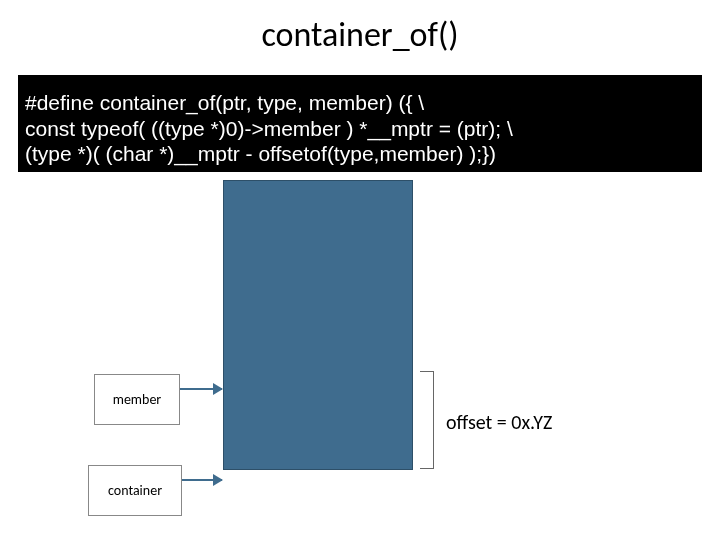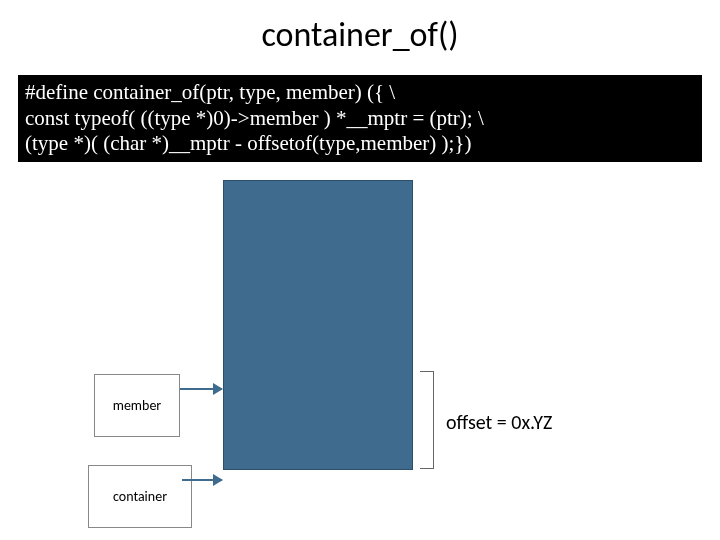--- a/index.html
+++ b/index.html
@@ -21,24 +21,24 @@
     font-size: 34px;
     color: #000;
     font-weight: 400;
   }
   .code-block {
     position: absolute;
     top: 75px; left: 18px;
     width: 684px;
     background: #000;
     color: #fff;
-    font-family: Liberation Serif, serif;
+    font-family: Liberation Sans, sans-serif;
     font-size: 21px;
     line-height: 1.22;
-    padding: 4px 6px 4px 6px;
+    padding: 14px 6px 4px 6px;
     border: 1px solid #000;
     white-space: pre;
   }
   .diagram {
     position: absolute;
     top: 180px; left: 0; width: 720px; height: 340px;
   }
   .struct-box {
     position: absolute;
     left: 223px; top: 0;
@@ -56,25 +56,25 @@
     font-size: 14px;
     color: #fff;
     line-height: 30px;
   }
   .label-box {
     position: absolute;
     background: #fff;
     border: 1px solid #888;
     font-size: 14px;
     color: #000;
-    padding: 22px 12px;
+    padding: 16px 12px;
     text-align: center;
   }
   .label-member { left: 94px; top: 194px; width: 86px; }
-  .label-container { left: 88px; top: 285px; width: 104px; text-align: center; }
+  .label-container { left: 88px; top: 285px; width: 94px; text-align: center; }
   .arrow {
     position: absolute;
     height: 2px;
     background: #3f6c8e;
   }
   .arrow::after {
     content: "";
     position: absolute;
     right: -1px; top: -5px;
     border-left: 10px solid #3f6c8e;

